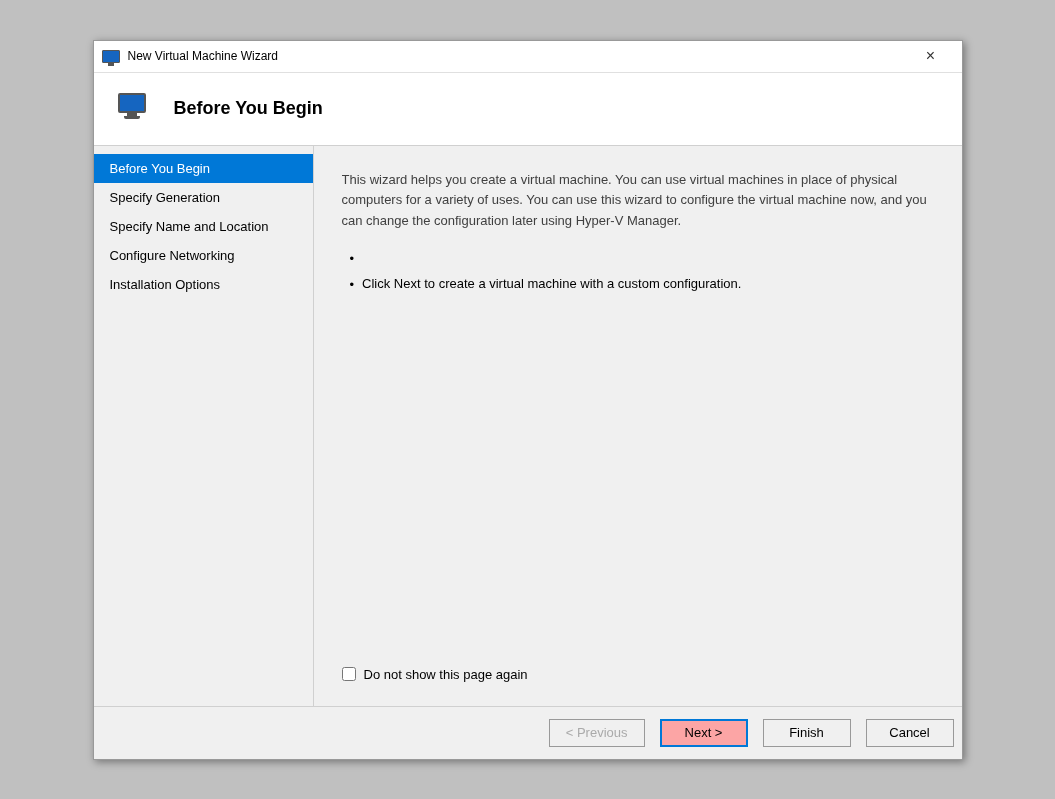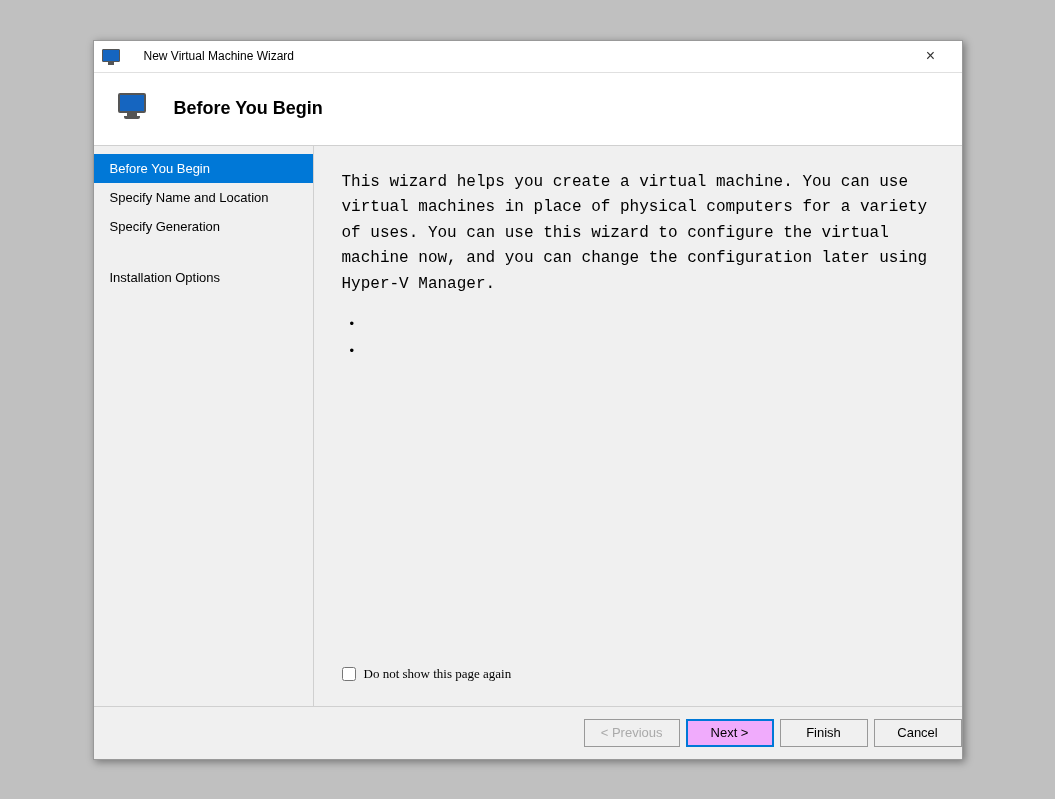--- a/index.html
+++ b/index.html
@@ -28,22 +28,22 @@
       height: 32px;
       display: flex;
       align-items: center;
       justify-content: space-between;
       padding: 0 8px;
       border-bottom: 1px solid #e0e0e0;
       flex-shrink: 0;
     }
     .title-bar-left {
       display: flex;
-      align-items: flex-start;
-      gap: 24px;
+      align-items: flex-end;
+      gap: 8px;
     }
     .title-text {
       font-size: 12px;
       color: #000;
     }
     .title-close {
       width: 46px;
       height: 32px;
       display: flex;
       align-items: center;
@@ -87,40 +87,38 @@
       padding: 7px 16px;
       cursor: pointer;
       color: #000;
       font-size: 13px;
     }
     .sidebar-item.active {
       background: #0078d7;
       color: #ffffff;
     }
     .sidebar-item.sub {
-      margin-top: 22px;
     }
     .main-panel {
       flex: 1;
       padding: 24px 28px;
       background: #f0f0f0;
       display: flex;
       flex-direction: column;
       overflow: hidden;
     }
     .main-content {
       flex: 1;
       overflow: auto;
     }
     .main-text {
-      font-size: 16px;
+      font-size: 13px;
       line-height: 1.6;
-      color: #000000;
+      color: #404040;
       margin-bottom: 16px;
-      font-family: Liberation Mono, monospace;
     }
     .bullet-list {
       margin-left: 8px;
       margin-top: 8px;
     }
     .bullet-item {
       display: flex;
       gap: 8px;
       margin-bottom: 6px;
       font-size: 13px;
@@ -141,49 +139,48 @@
     }
     .checkbox-area input[type="checkbox"] {
       width: 14px;
       height: 14px;
       cursor: pointer;
       accent-color: #0078d7;
     }
     .checkbox-label {
       font-size: 13px;
       color: #000;
-      font-family: Liberation Serif, serif;
     }
     .footer-area {
       background: #f0f0f0;
       border-top: 1px solid #d0d0d0;
-      padding: 12px 0;
+      padding: 12px 8px;
       display: flex;
       justify-content: flex-end;
-      gap: 6px;
+      gap: 15px;
       flex-shrink: 0;
     }
     .btn {
       min-width: 88px;
       height: 28px;
       padding: 0 16px;
       font-size: 13px;
       cursor: pointer;
       border: 1px solid #999;
       background: #f0f0f0;
       color: #000;
       font-family: 'Segoe UI', Tahoma, Geneva, Verdana, sans-serif;
     }
     .btn:disabled {
       color: #aaa;
       cursor: default;
     }
     .btn.primary {
       border: 2px solid #0078d7;
-      background: #f0abfc;
+      background: #fca5a5;
     }
 
     
     .monitor-icon {
       display: inline-block;
       position: relative;
     }
     .monitor-screen {
       width: 28px;
       height: 20px;
@@ -251,34 +248,36 @@
     <div class="header-icon">
       <div class="monitor-screen"></div>
     </div>
     <span class="header-title">Before You Begin</span>
   </div>
 
   <div class="content-area">
 
     <div class="sidebar">
     <div class="sidebar-item active">Before You Begin</div>
+        <div class="sidebar-item">Specify Generation</div>
         <div class="sidebar-item">Specify Name and Location</div>
-        <div class="sidebar-item">Specify Generation</div>
+        <div class="sidebar-item">Configure Networking</div>
         <div class="sidebar-item sub">Installation Options</div>
       </div>
 
     <div class="main-panel">
       <div class="main-content">
         <p class="main-text">This wizard helps you create a virtual machine. You can use virtual machines in place of physical computers for a variety of uses. You can use this wizard to configure the virtual machine now, and you can change the configuration later using Hyper-V Manager.</p>
         <div class="bullet-list">
           <div class="bullet-item">
             <span class="bullet-dot">•</span>
           </div>
           <div class="bullet-item">
             <span class="bullet-dot">•</span>
+            <span>Click Next to create a virtual machine with a custom configuration.</span>
           </div>
         </div>
       </div>
       <div class="checkbox-area">
         <input type="checkbox" id="dont-show" style="">
         <label for="dont-show" class="checkbox-label">Do not show this page again</label>
       </div>
     </div>
   </div>
 

